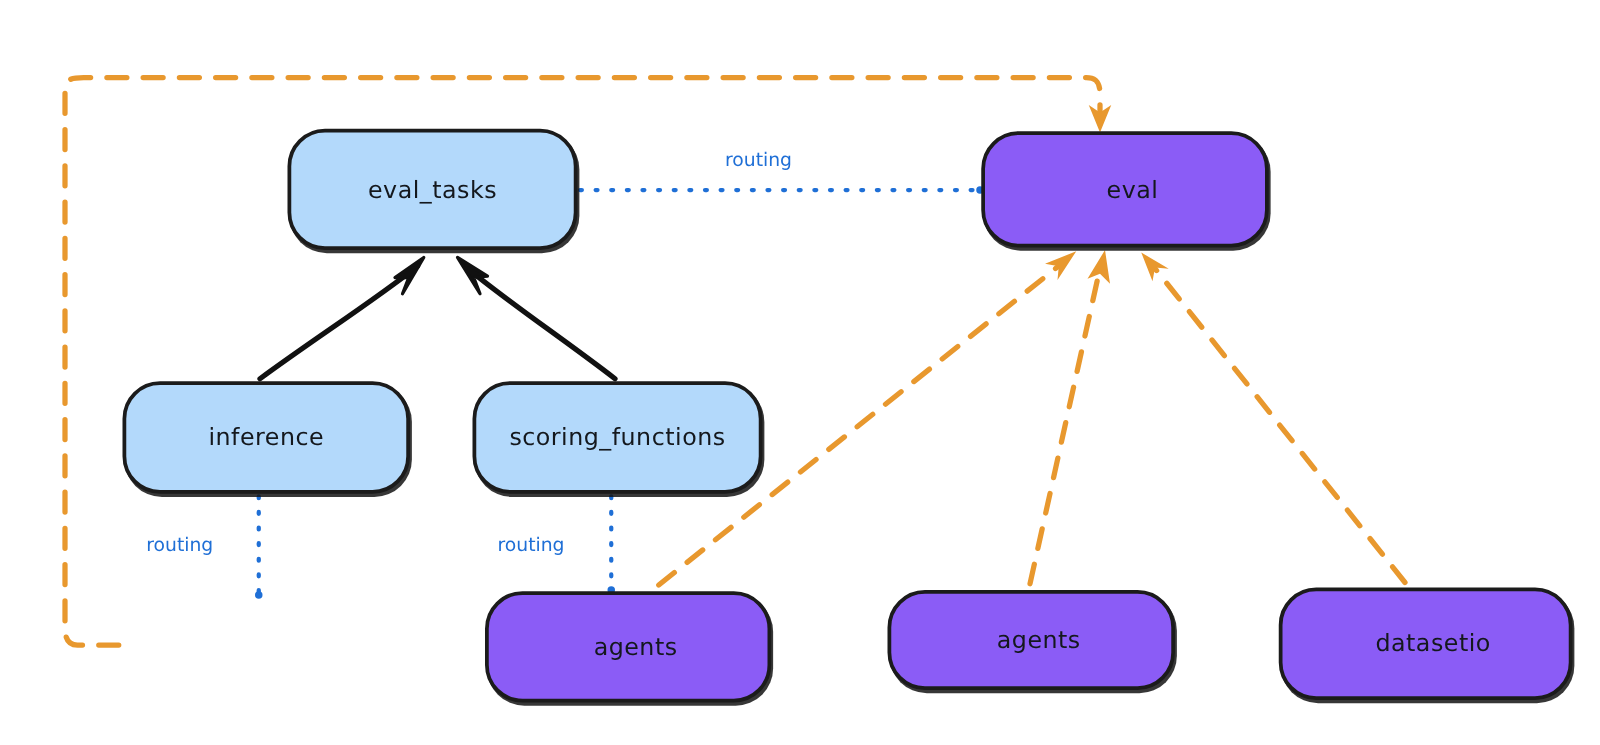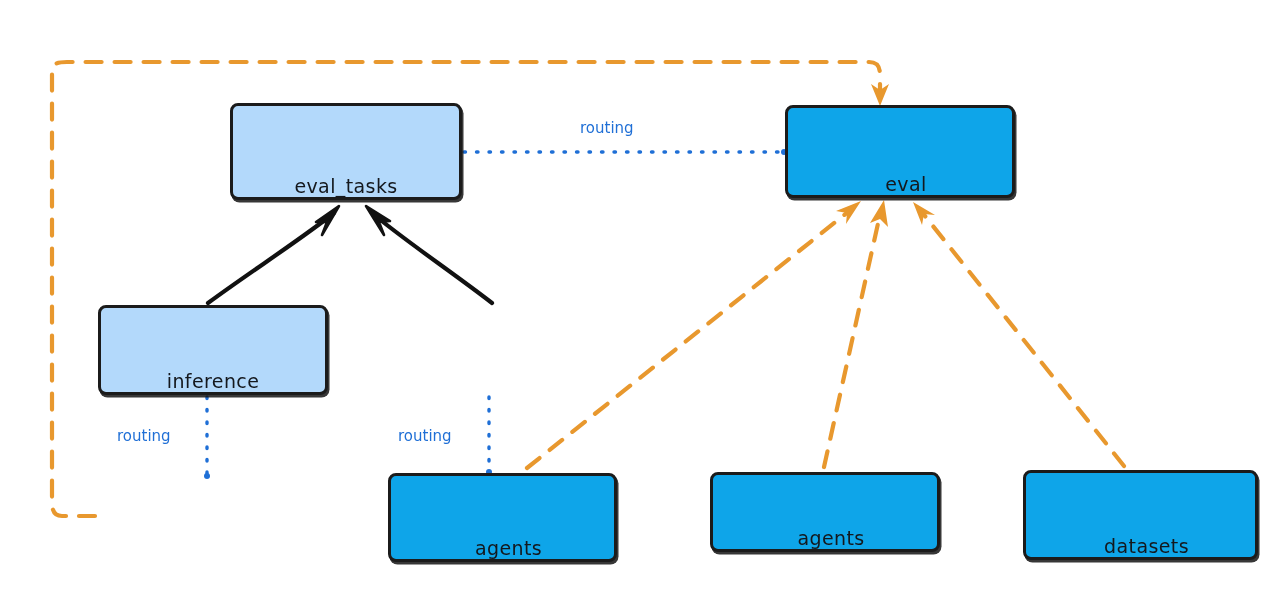--- a/index.html
+++ b/index.html
@@ -25,38 +25,38 @@
     left: 0;
     top: 0;
     width: 1280px;
     height: 596px;
     pointer-events: none;
   }
   .node {
     position: absolute;
     box-sizing: border-box;
     display: flex;
-    align-items: flex-end;
+    align-items: center;
     justify-content: center;
     border: 3px solid #1b1b1b;
-    border-radius: 8px;
+    border-radius: 30px;
     box-shadow: 1.5px 2.5px 0 0 rgba(20,20,20,0.85);
   }
   .node .node-label {
     font-family: "DejaVu Sans", sans-serif;
     font-size: 19px;
     letter-spacing: 0.4px;
     color: #14181d;
     white-space: nowrap;
   }
   .node.api {
     background: #b3d9fb;
   }
   .node.provider {
-    background: #0ea5e9;
+    background: #8b5cf6;
     padding-left: 12px;
   }
   .edge-label {
     position: absolute;
     font-family: "DejaVu Sans", sans-serif;
     font-size: 15px;
     color: #1f6fd6;
     white-space: nowrap;
     text-align: right;
   }
@@ -116,32 +116,35 @@
   </div>
 
   <div class="node provider" style="left:785px; top:105px; width:230px; height:93px;">
     <span class="node-label">eval</span>
   </div>
 
   <div class="node api" style="left:98px; top:305px; width:230px; height:90px;">
     <span class="node-label">inference</span>
   </div>
 
+  <div class="node api" style="left:378px; top:305px; width:232px; height:90px;">
+    <span class="node-label">scoring_functions</span>
+  </div>
 
 
   <div class="node provider" style="left:388px; top:473px; width:229px; height:89px;">
     <span class="node-label">agents</span>
   </div>
 
   <div class="node provider" style="left:710px; top:472px; width:230px; height:80px;">
     <span class="node-label">agents</span>
   </div>
 
   <div class="node provider" style="left:1023px; top:470px; width:235px; height:90px;">
-    <span class="node-label">datasets</span>
+    <span class="node-label">datasetio</span>
   </div>
 
   <div class="edge-label" style="left:580px; top:119px;">routing</div>
 
   <div class="edge-label" style="left:117px; top:427px;">routing</div>
 
   <div class="edge-label" style="left:398px; top:427px;">routing</div>
 
 </div>
 

